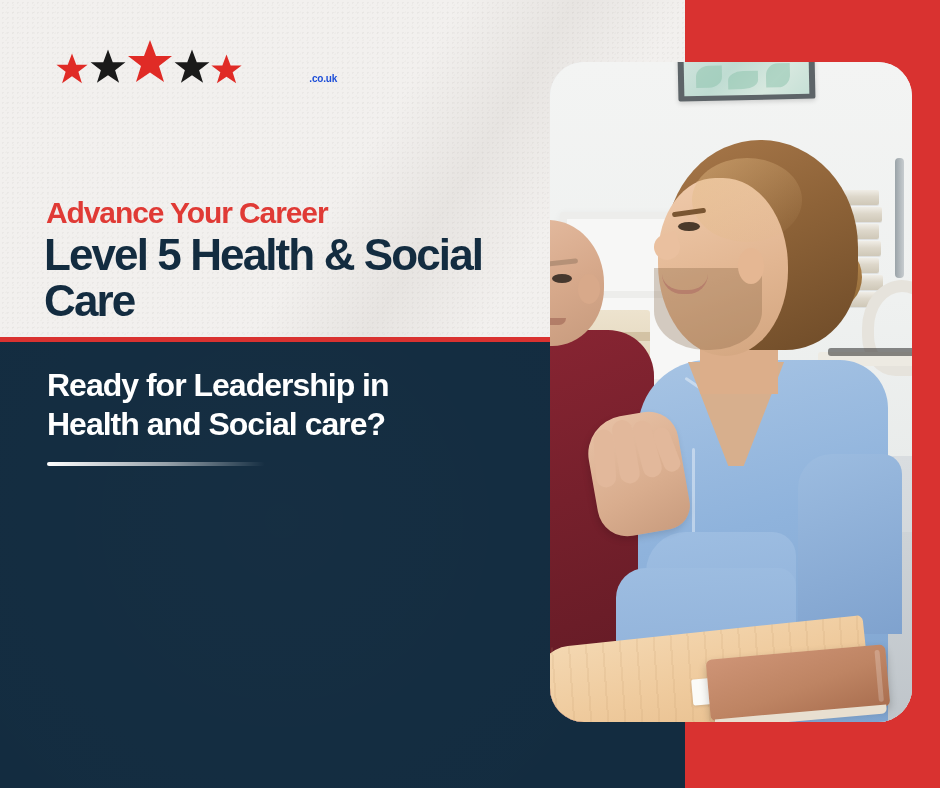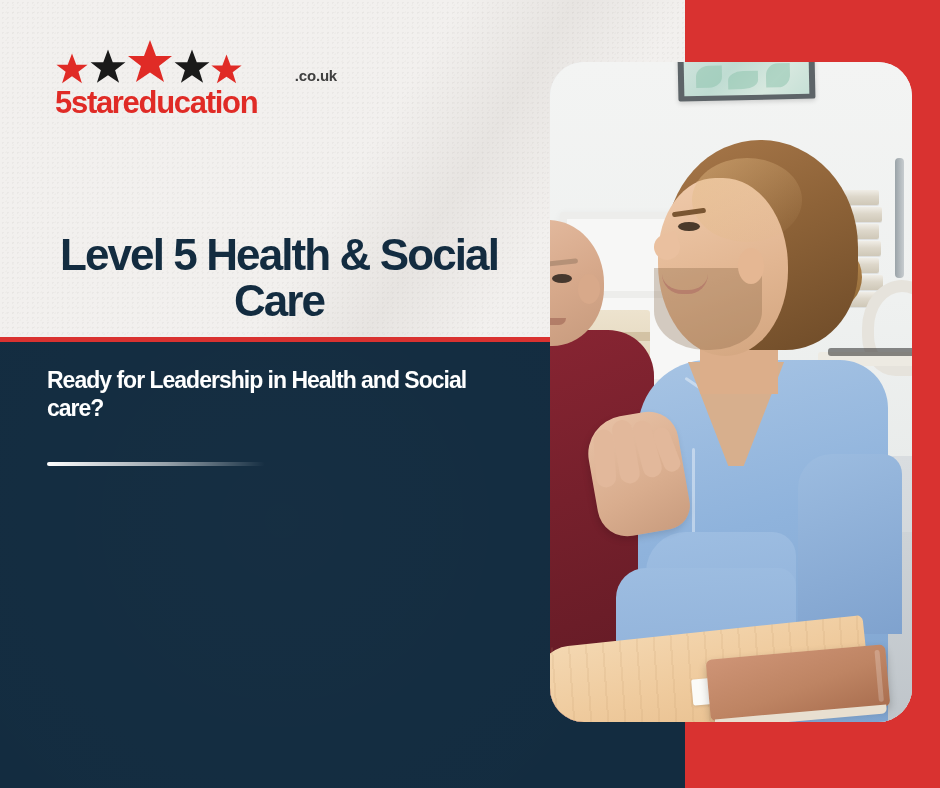--- a/index.html
+++ b/index.html
@@ -43,47 +43,47 @@
     background:#D93230;z-index:2;
   }
 
   
   .logo{position:absolute;left:55px;top:40px;width:240px;z-index:6;}
   .stars{position:relative;height:46px;}
   .star{position:absolute;bottom:0;}
   .star svg{display:block;}
   .dotcouk{
     position:absolute;right:-42px;bottom:2px;
-    font-size:15px;font-weight:700;color:#404040;letter-spacing:-.2px;
+    font-size:10px;font-weight:700;color:#1d4ed8;letter-spacing:-.2px;
   }
   .brand{
     font-size:31px;font-weight:800;color:#E02B26;
     letter-spacing:-1.3px;line-height:1;margin-top:1px;
   }
   .phone{
     font-size:31px;font-weight:800;color:#1A1A1A;
     letter-spacing:-.3px;line-height:1.05;margin-top:2px;
   }
 
   
   .eyebrow{
     position:absolute;left:46px;top:198px;z-index:6;
     font-size:30px;font-weight:800;color:#E03A35;
     letter-spacing:-1.1px;line-height:1;
   }
   .headline{
     position:absolute;left:44px;top:232px;z-index:6;
     font-size:44px;font-weight:800;color:#132C40;
-    letter-spacing:-1.9px;line-height:1.04;max-width:470px;text-align:center;
+    letter-spacing:-1.9px;line-height:1.04;max-width:470px;
   }
 
   
   .subhead{
     position:absolute;left:47px;top:366px;z-index:6;
-    font-size:23px;font-weight:700;color:#FFFFFF;
+    font-size:32px;font-weight:700;color:#FFFFFF;
     letter-spacing:-1px;line-height:1.22;max-width:420px;
   }
   .rule{
     position:absolute;left:47px;top:462px;width:218px;height:4px;z-index:6;
     background:linear-gradient(to right, #FFFFFF 0%, rgba(255,255,255,.55) 55%, rgba(255,255,255,0) 100%);
     border-radius:2px;
   }
   .body-copy{
     position:absolute;left:47px;top:480px;width:470px;z-index:6;
     font-size:22px;color:#EEF2F5;letter-spacing:-.5px;line-height:1.42;
@@ -268,23 +268,23 @@
             <polygon points="12,1 15,9 23,9 16.5,14 19,22 12,17.2 5,22 7.5,14 1,9 9,9" fill="#1A1A1A"></polygon>
           </svg>
       </span>
       <span class="star" style="left:155px;width:33px;">
         <svg width="33" height="33" viewBox="0 0 24 24">
             <polygon points="12,1 15,9 23,9 16.5,14 19,22 12,17.2 5,22 7.5,14 1,9 9,9" fill="#E02B26"></polygon>
           </svg>
       </span>
       <span class="dotcouk">.co.uk</span>
     </div>
-    <div class="brand">5stareducation</div>
   </div>
 
+  <div class="eyebrow">Advance Your Career</div>
   <div class="headline">Level 5 Health &amp; Social Care</div>
 
   <div class="subhead">Ready for Leadership in Health and Social care?</div>
   <div class="rule"></div>
 
 
 
   <div class="photo">
     <div class="ph room-wall"></div>
     <div class="ph room-floor"></div>

